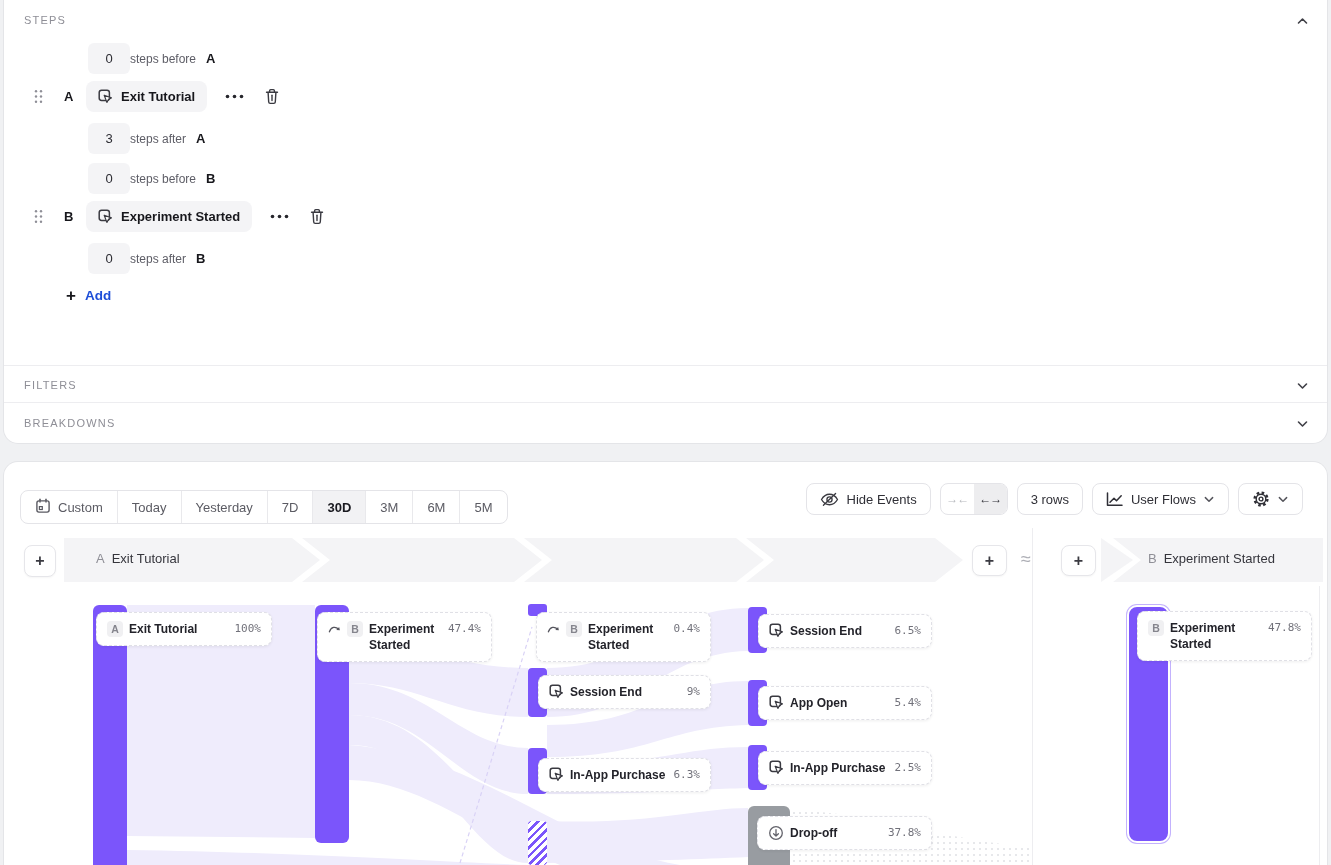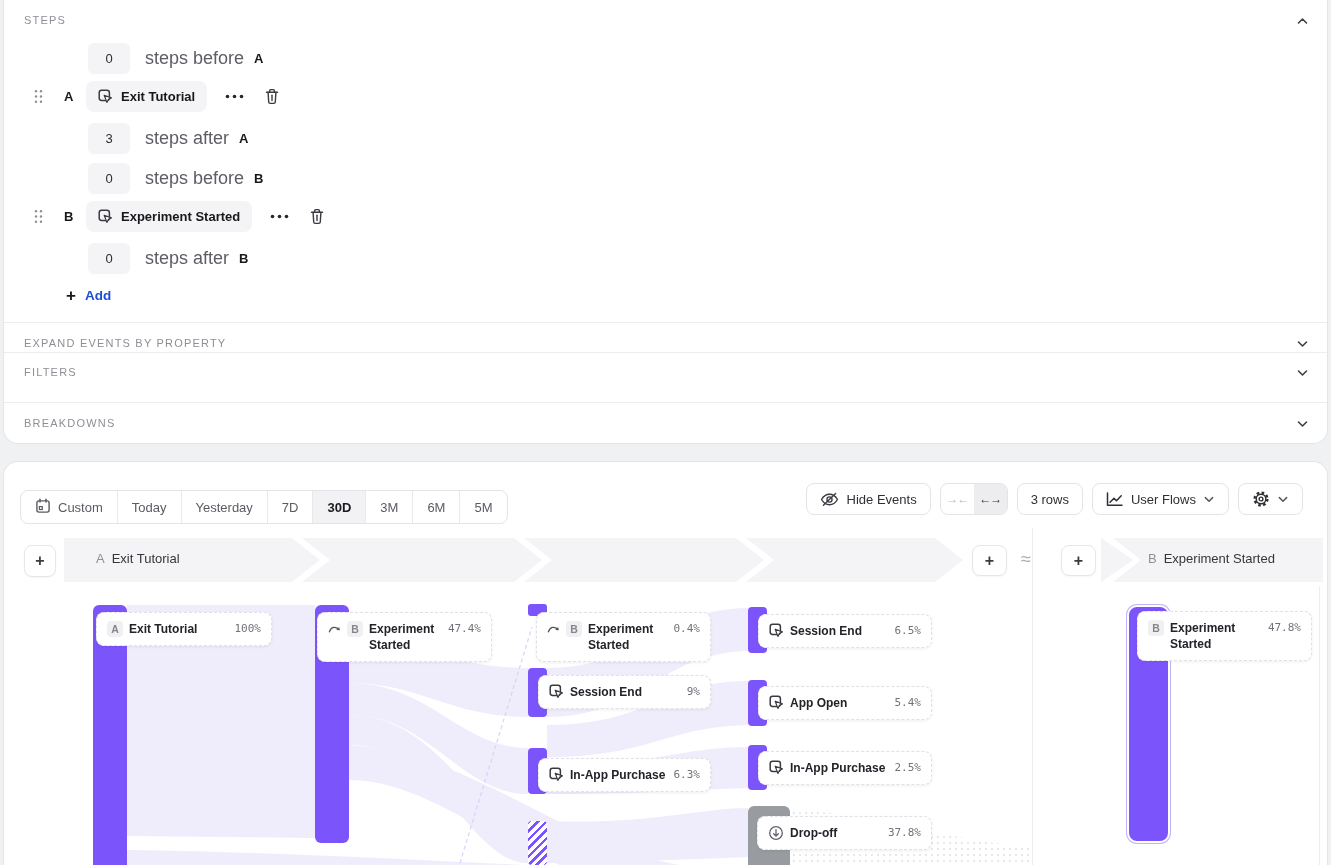--- a/index.html
+++ b/index.html
@@ -10,21 +10,21 @@
   .panel.bottom{top:462px;height:420px;}
 
   
   .sec-title{font-size:11px;letter-spacing:1.2px;color:#8e8e96;}
   .steps-title{position:absolute;left:20px;top:28px;}
   .chev{display:inline-block;width:11px;height:11px;}
   .chev svg{display:block;}
   .steps-chevron{position:absolute;right:19px;top:30px;cursor:pointer;}
   .row{position:absolute;left:0;right:0;display:flex;align-items:center;}
   .numbox{width:38px;height:29px;background:#f4f4f6;border:none;border-radius:6px;text-align:center;font-size:13px;color:#2c2c33;font-family:"Liberation Sans",sans-serif;}
-  .rowtext{font-size:18px;color:#5d5d66;margin-left:15px;}
+  .rowtext{font-size:12px;color:#5d5d66;}
   .rowref{font-size:13px;font-weight:bold;color:#17171c;margin-left:10px;}
   .steprow-letter{font-size:13px;font-weight:bold;color:#17171c;margin-left:21px;width:11px;}
   .chip{display:flex;align-items:center;gap:8px;height:31px;padding:0 12px;background:#f4f4f6;border-radius:8px;margin-left:11px;cursor:pointer;}
   .chip .chip-label{font-size:13px;font-weight:bold;color:#17171c;white-space:nowrap;}
   .evicon{color:#3a3a41;display:flex;}
   .more-dots{margin-left:14px;color:#26262c;display:flex;cursor:pointer;padding:4px;}
   .trash{margin-left:14px;color:#3a3a41;display:flex;cursor:pointer;padding:2px;}
   .drag{color:#8e8e96;display:flex;cursor:grab;}
   .addrow{position:absolute;left:62px;display:flex;align-items:center;gap:9px;cursor:pointer;}
   .addrow .plus{font-size:17px;font-weight:bold;color:#17171c;line-height:1;}
@@ -181,29 +181,21 @@
       <input class="numbox" value="0" style="">
       <span class="rowtext">steps after</span>
       <span class="rowref">B</span>
     </div>
 
     <div class="addrow" style="top:301px;">
       <span class="plus">+</span>
       <span class="addlbl">Add</span>
     </div>
 
-    <div class="acc" style="top:336px;height:41px;">
-      <span class="sec-title">EXPAND EVENTS BY PROPERTY</span>
-      <span class="chev">
-          <svg width="11" height="11" viewBox="0 0 11 11">
-            <path d="M1.5 4 L5.5 8 L9.5 4" fill="none" stroke="#3f3f46" stroke-width="1.6" stroke-linecap="round" stroke-linejoin="round"></path>
-          </svg>
-        </span>
-    </div>
-    <div class="acc" style="top:366px;height:39px;">
+    <div class="acc" style="top:379px;height:39px;">
       <span class="sec-title">FILTERS</span>
       <span class="chev">
           <svg width="11" height="11" viewBox="0 0 11 11">
             <path d="M1.5 4 L5.5 8 L9.5 4" fill="none" stroke="#3f3f46" stroke-width="1.6" stroke-linecap="round" stroke-linejoin="round"></path>
           </svg>
         </span>
     </div>
     <div class="acc" style="top:416px;height:41px;">
       <span class="sec-title">BREAKDOWNS</span>
       <span class="chev">

